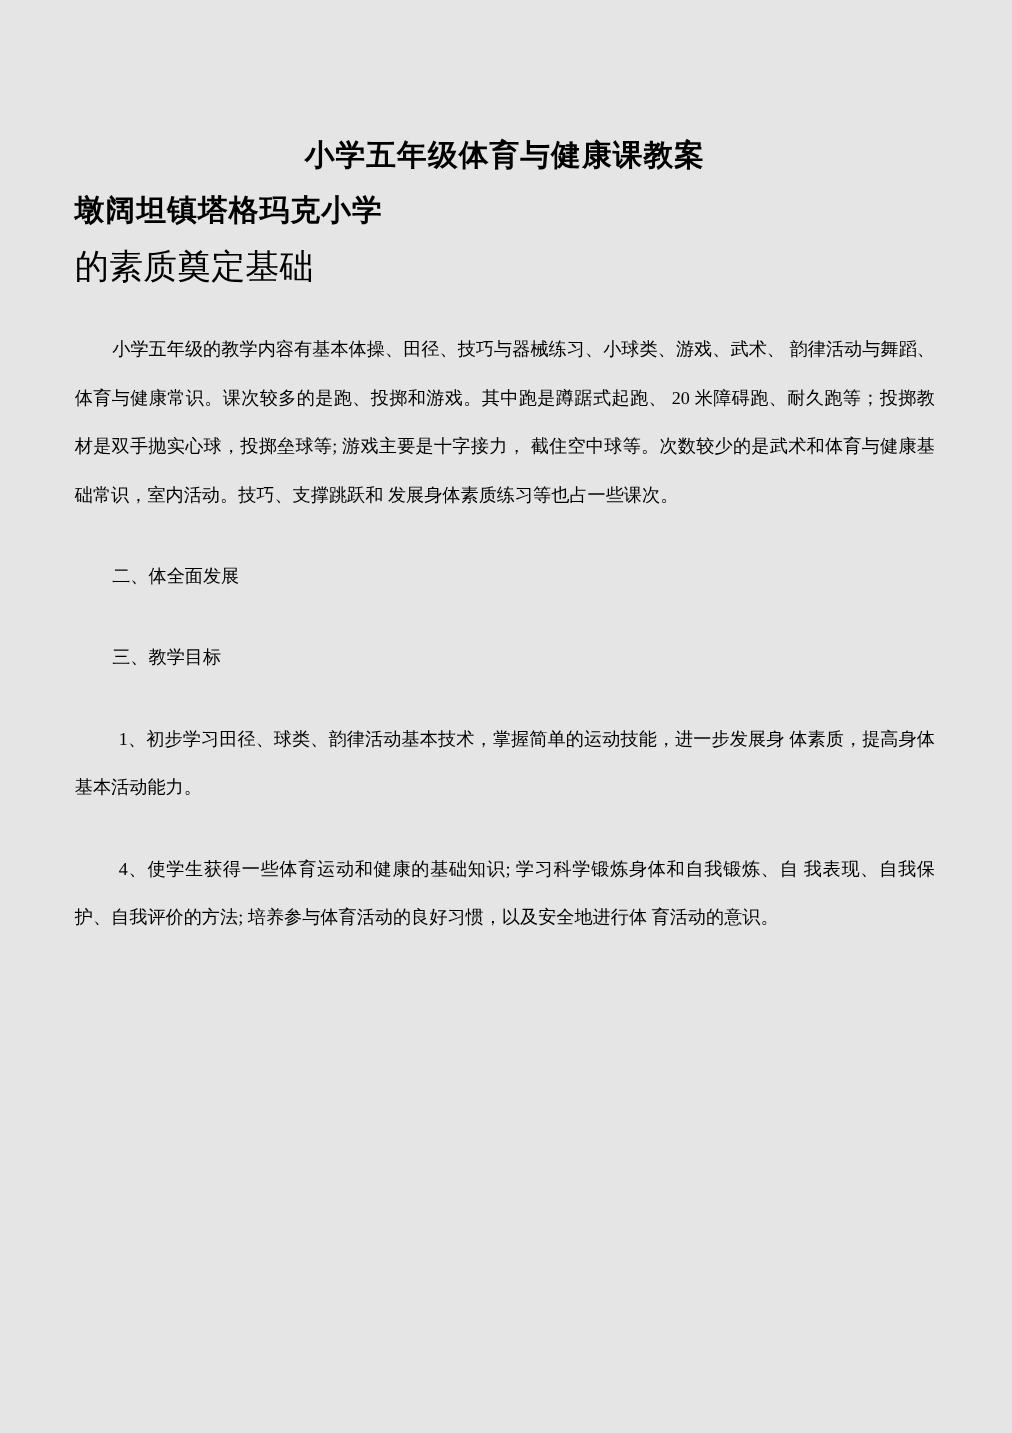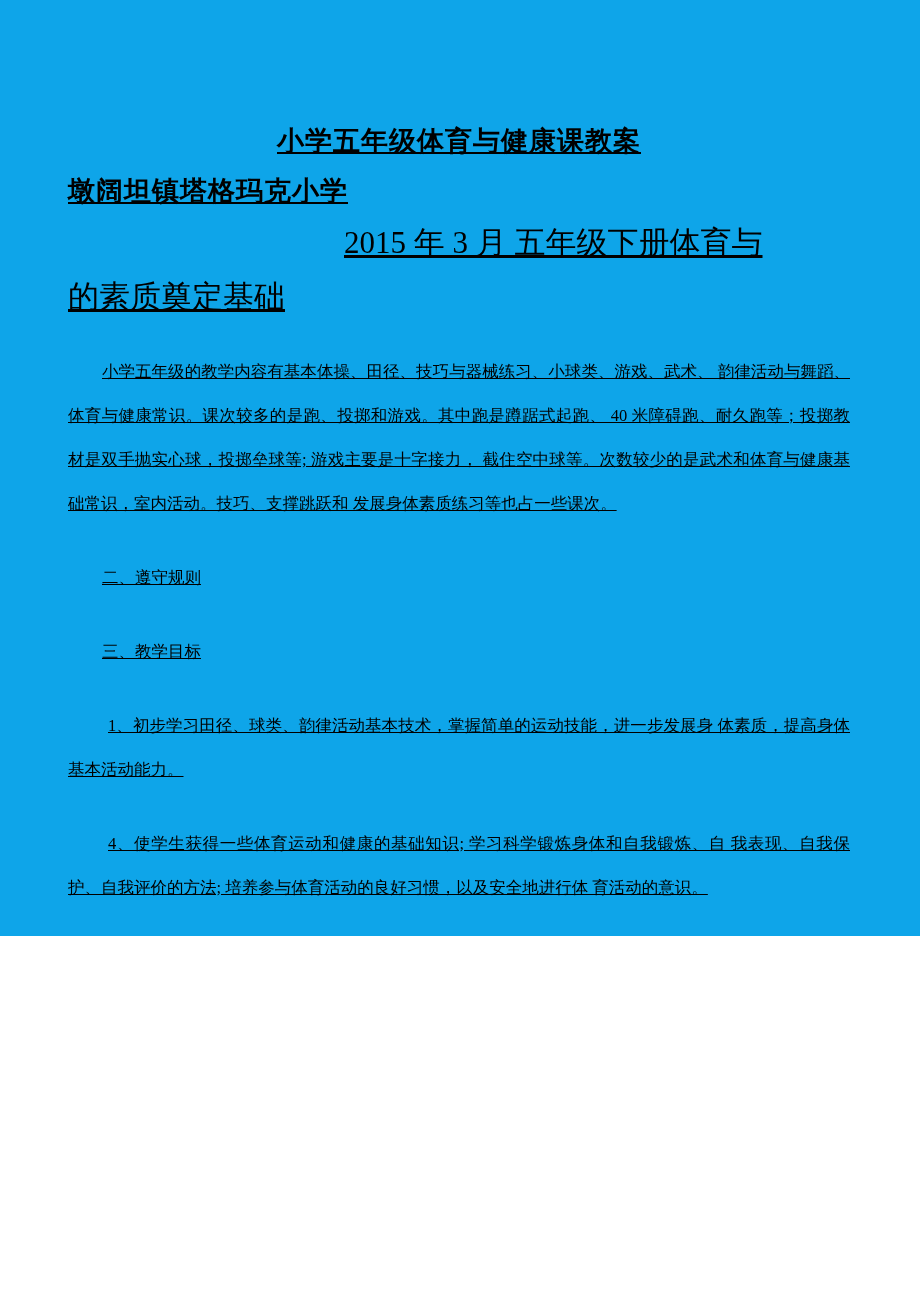--- a/index.html
+++ b/index.html
@@ -10,24 +10,23 @@
     width: 920px;
     height: 1303px;
     background: #ffffff;
     color: #000000;
     font-family: "Liberation Serif", "DejaVu Serif", serif;
     overflow: hidden;
   }
   .page {
     box-sizing: border-box;
     width: 920px;
-    height: 936px;
+    height: 1303px;
     padding: 116px 70px 0 68px;
-    background: #0ea5e9;
-    text-decoration: underline;
+    background: #e5e5e5;
   }
   .title-main {
     font-size: 27px;
     font-weight: bold;
     text-align: center;
     line-height: 50px;
     letter-spacing: 1px;
   }
   .title-school {
     font-size: 27px;
@@ -81,29 +80,28 @@
 </style>
 </head>
 <body>
 
 <div class="page">
 
   <div class="title-main">小学五年级体育与健康课教案</div>
 
   <div class="title-school">墩阔坦镇塔格玛克小学</div>
 
-  <div class="subtitle-line1">2015 年 3 月  五年级下册体育与</div>
 
   <div class="subtitle-row">
     <span class="subtitle-line2">的素质奠定基础</span>
   </div>
 
-  <p class="para">小学五年级的教学内容有基本体操、田径、技巧与器械练习、小球类、游戏、武术、 韵律活动与舞蹈、体育与健康常识。课次较多的是跑、投掷和游戏。其中跑是蹲踞式起跑、 40 米障碍跑、耐久跑等；投掷教材是双手抛实心球，投掷垒球等; 游戏主要是十字接力， 截住空中球等。次数较少的是武术和体育与健康基础常识，室内活动。技巧、支撑跳跃和 发展身体素质练习等也占一些课次。</p>
+  <p class="para">小学五年级的教学内容有基本体操、田径、技巧与器械练习、小球类、游戏、武术、 韵律活动与舞蹈、体育与健康常识。课次较多的是跑、投掷和游戏。其中跑是蹲踞式起跑、 20 米障碍跑、耐久跑等；投掷教材是双手抛实心球，投掷垒球等; 游戏主要是十字接力， 截住空中球等。次数较少的是武术和体育与健康基础常识，室内活动。技巧、支撑跳跃和 发展身体素质练习等也占一些课次。</p>
 
-  <div class="heading">二、遵守规则</div>
+  <div class="heading">二、体全面发展</div>
 
 
   <div class="heading">三、教学目标</div>
 
   <p class="item">1、初步学习田径、球类、韵律活动基本技术，掌握简单的运动技能，进一步发展身 体素质，提高身体基本活动能力。</p>
 
 
 
   <p class="item">4、使学生获得一些体育运动和健康的基础知识; 学习科学锻炼身体和自我锻炼、自 我表现、自我保护、自我评价的方法; 培养参与体育活动的良好习惯，以及安全地进行体 育活动的意识。</p>
 

